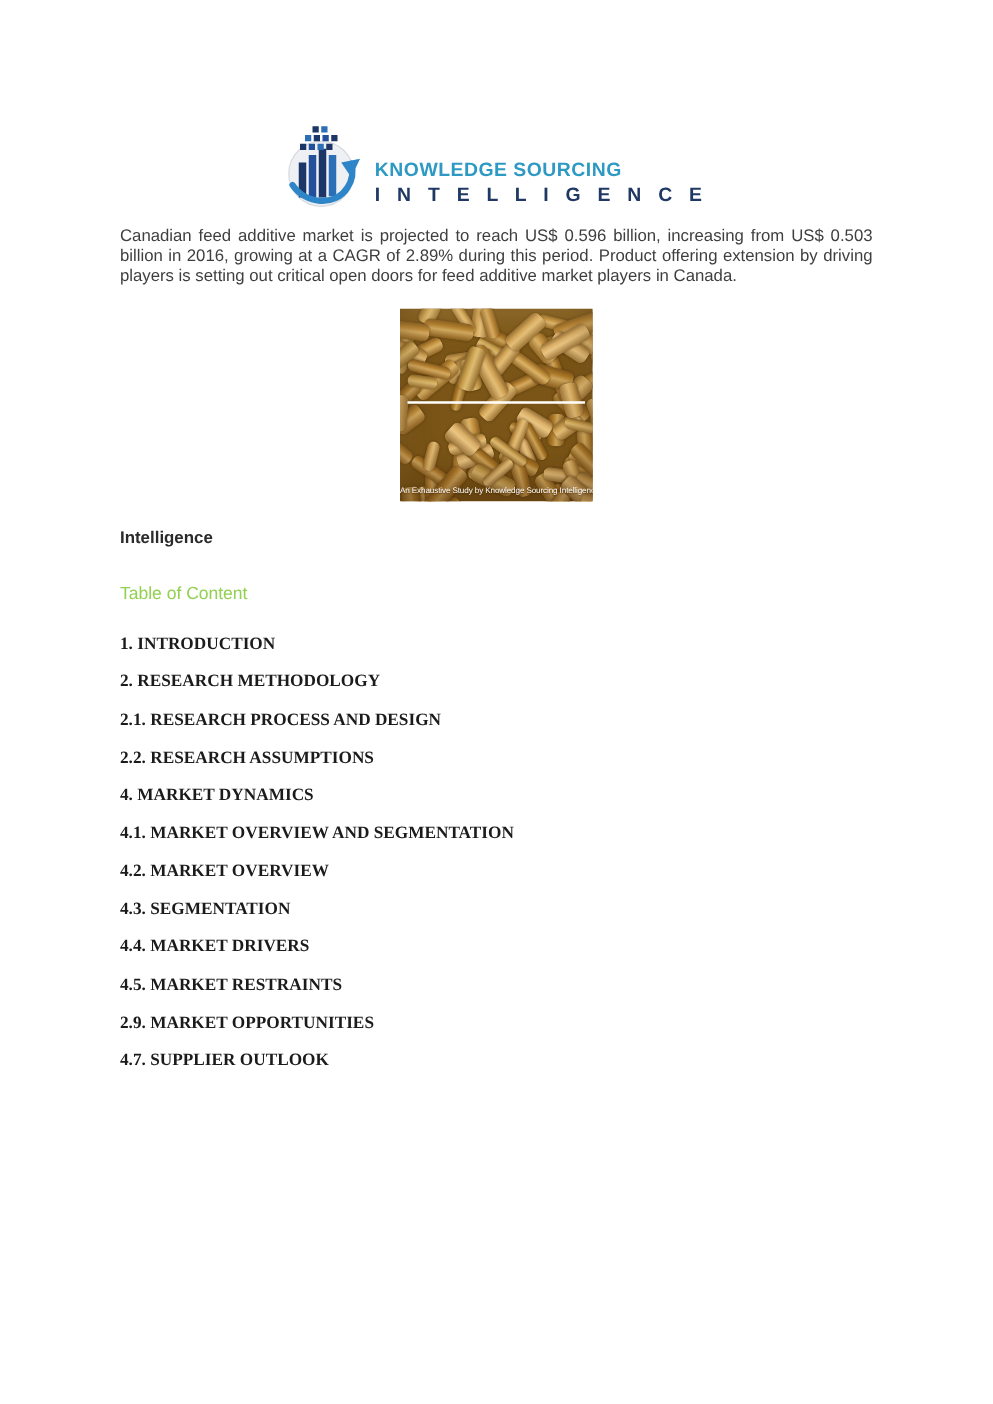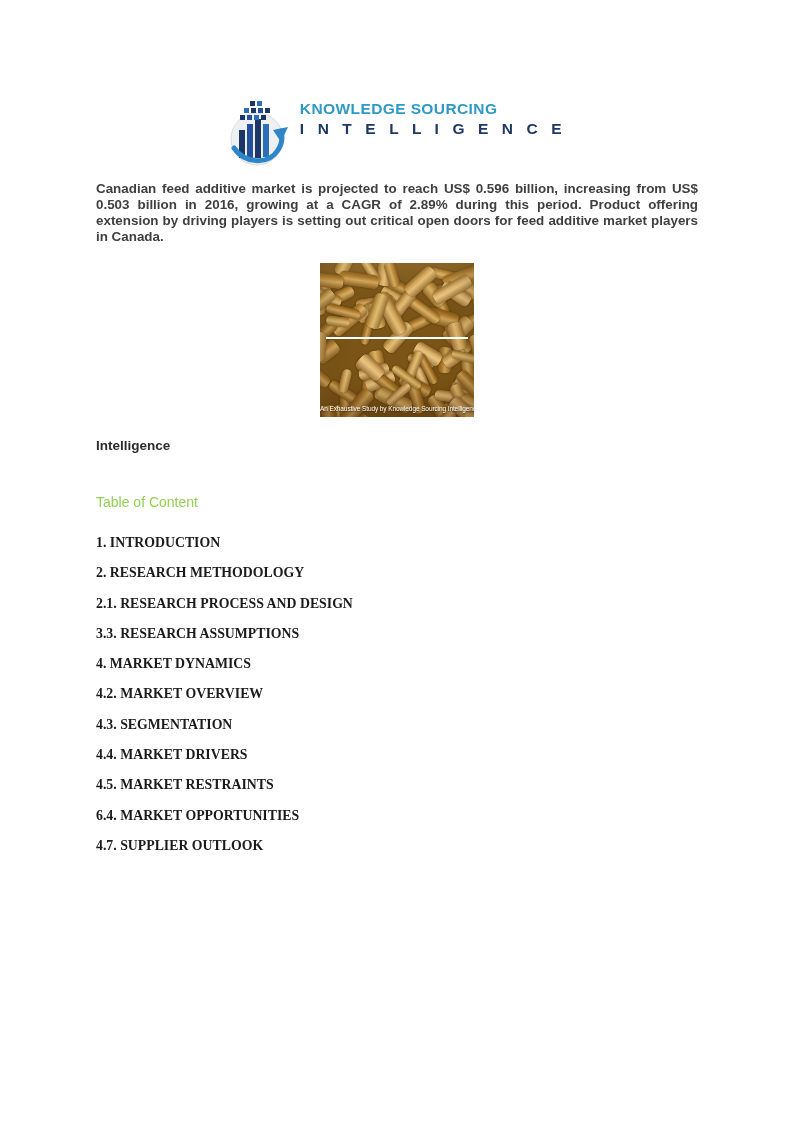--- a/index.html
+++ b/index.html
@@ -5,33 +5,33 @@
   * { margin:0; padding:0; box-sizing:border-box; }
   html,body { background:#ffffff; }
   .page {
     position:relative; width:794px; height:1123px; margin:0 auto;
     background:#ffffff; overflow:hidden;
     font-family:"Liberation Sans", sans-serif;
   }
   .content { padding:0 96px; }
 
   
-  .logo-row { margin-top:100px; display:flex; justify-content:center; align-items:flex-start; gap:10px; }
+  .logo-row { margin-top:100px; display:flex; justify-content:center; align-items:flex-end; gap:10px; }
   .logo-icon { width:62px; height:66px; flex:0 0 auto; }
   .logo-text { display:flex; flex-direction:column; justify-content:center; }
   .logo-line1 { color:#2e9ac4; font-size:15.5px; font-weight:700; letter-spacing:0.4px; }
   .logo-line2 { color:#1f3864; font-size:15.5px; font-weight:600; letter-spacing:4.6px; margin-top:2px; }
 
   
   .doc-title { margin-top:46px; text-align:center; color:#e1772e; font-size:14px; }
   .h-green { color:#92d050; font-size:14px; font-weight:400; }
   .h-intro { margin-top:19px; }
-  .para { margin-top:15px; font-size:13.4px; line-height:16px; text-align:justify; color:#3f3f3f;font-weight:bold; }
+  .para { margin-top:15px; font-size:13.4px; line-height:16px; text-align:justify; color:#3f3f3f; }
   .h-seg { margin-top:21px; font-size:13.5px; font-weight:700; color:#2b2b2b; }
-  .h-toc { margin-top:41px; }
+  .h-toc { margin-top:29px; }
 
   
   .figure { position:relative; margin:18px auto 0; width:154px; height:154px; background:#7a5517; overflow:hidden; }
   .pellet { position:absolute; border-radius:5px; box-shadow:0 0 2px rgba(60,35,5,.55); }
   .fig-shade { position:absolute; inset:0; box-shadow:inset 0 -18px 30px rgba(70,40,5,.45), inset 0 10px 22px rgba(255,220,150,.18); }
   .fig-title {
     position:absolute; top:13px; left:0; width:100%; text-align:center; z-index:3;
     color:#ffffff; font-weight:700; font-size:13.5px; line-height:20px;
     font-family:"DejaVu Sans", sans-serif;
     text-shadow:0 1px 2px rgba(70,40,0,.75);
@@ -191,24 +191,25 @@
 
     <div class="h-seg">Intelligence</div>
 
 
     <div class="h-green h-toc">Table of Content</div>
 
     <ul class="toc-list">
       <li>1. INTRODUCTION</li>
       <li>2. RESEARCH METHODOLOGY</li>
       <li>2.1. RESEARCH PROCESS AND DESIGN</li>
-      <li>3.3. RESEARCH ASSUMPTIONS</li>
+      <li>2.2. RESEARCH ASSUMPTIONS</li>
       <li>4. MARKET DYNAMICS</li>
+      <li>4.1. MARKET OVERVIEW AND SEGMENTATION</li>
       <li>4.2. MARKET OVERVIEW</li>
       <li>4.3. SEGMENTATION</li>
       <li>4.4. MARKET DRIVERS</li>
       <li>4.5. MARKET RESTRAINTS</li>
-      <li>6.4. MARKET OPPORTUNITIES</li>
+      <li>2.9. MARKET OPPORTUNITIES</li>
       <li>4.7. SUPPLIER OUTLOOK</li>
     </ul>
 
   </div>
 </div>
 
 </body></html>

